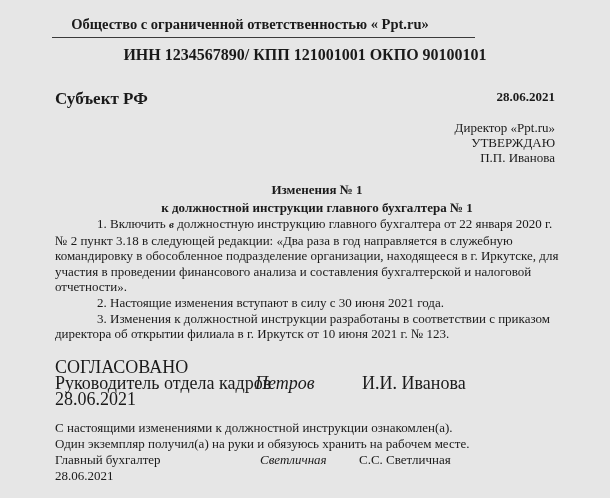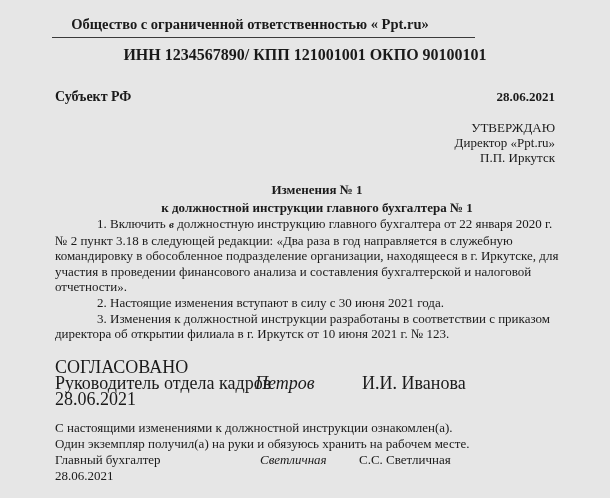--- a/index.html
+++ b/index.html
@@ -7,21 +7,21 @@
     width: 610px; height: 498px; overflow: hidden;
     background: #e6e6e6;
     font-family: "Liberation Serif", serif;
     color: #1a1a1a;
     position: relative;
   }
   .abs { position: absolute; white-space: nowrap; }
   .org { left: 0; width: 500px; text-align: center; top: 16px; font-size: 14.5px; font-weight: bold; }
   .rule { position: absolute; left: 52px; width: 423px; top: 37px; height: 1px; background: #3a3a3a; }
   .ids { left: 0; width: 610px; text-align: center; top: 46px; font-size: 16px; font-weight: bold; }
-  .subj { left: 55px; top: 89px; font-size: 14px; font-weight: bold; }
+  .subj { left: 55px; top: 89px; font-size: 17px; font-weight: bold; }
   .date-top { right: 55px; top: 89px; font-size: 13px; font-weight: bold; }
   .approve { right: 55px; top: 120px; font-size: 13px; text-align: right; line-height: 15px; white-space: nowrap; }
   .title { left: 12px; width: 610px; text-align: center; top: 181px; font-size: 13px; font-weight: bold; line-height: 18px; }
   .body { left: 55px; width: 510px; top: 216px; font-size: 13px; line-height: 15.6px; white-space: normal; }
   .body p { margin: 0; text-indent: 42px; }
   .body em.prep { font-style: italic; font-weight: bold; font-size: 11px; }
   .agreed { left: 55px; top: 359px; font-size: 18px; line-height: 16px; }
   .row { position: relative; height: 16px; }
   .row span { position: absolute; top: 0; white-space: nowrap; }
   .sig { font-style: italic; }
@@ -31,23 +31,23 @@
 <body>
 
 <div class="abs org">Общество с ограниченной ответственностью « Ppt.ru»</div>
 <div class="rule"></div>
 <div class="abs ids">ИНН 1234567890/ КПП 121001001 ОКПО 90100101</div>
 
 <div class="abs subj">Субъект РФ</div>
 <div class="abs date-top">28.06.2021</div>
 
 <div class="abs approve">
+  <div>Директор «Ppt.ru»</div>
   <div>УТВЕРЖДАЮ</div>
-  <div>Директор «Ppt.ru»</div>
-  <div>П.П. Иркутск</div>
+  <div>П.П. Иванова</div>
 </div>
 
 <div class="abs title">
   <div>Изменения № 1</div>
   <div>к должностной инструкции главного бухгалтера № 1</div>
 </div>
 
 <div class="abs body">
   <p><span>1. Включить </span><em class="prep">в</em><span> должностную инструкцию главного бухгалтера от 22 января 2020 г. № 2 пункт 3.18 в следующей редакции: «Два раза в год направляется в служебную командировку в обособленное подразделение организации, находящееся в г. Иркутске, для участия в проведении финансового анализа и составления бухгалтерской и налоговой отчетности».</span></p>
   <p>2. Настоящие изменения вступают в силу с 30 июня 2021 года.</p>

